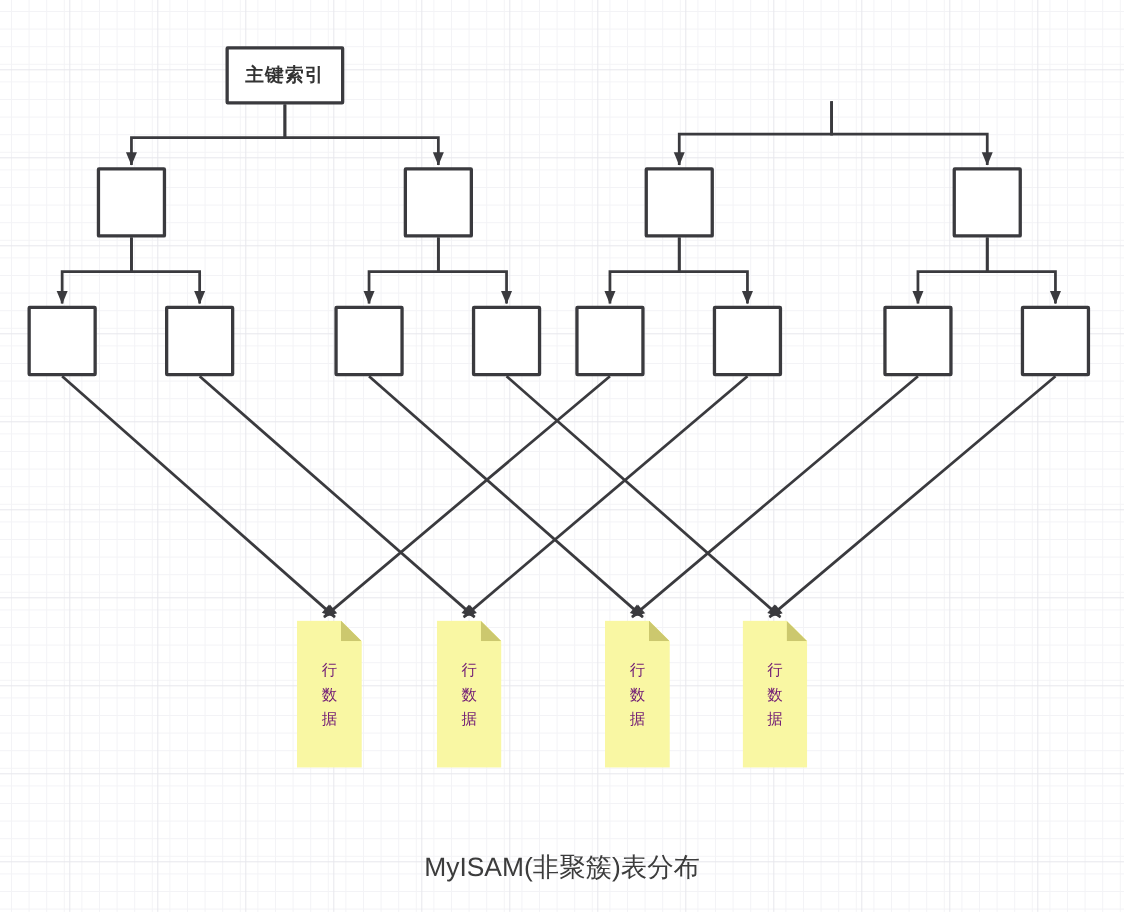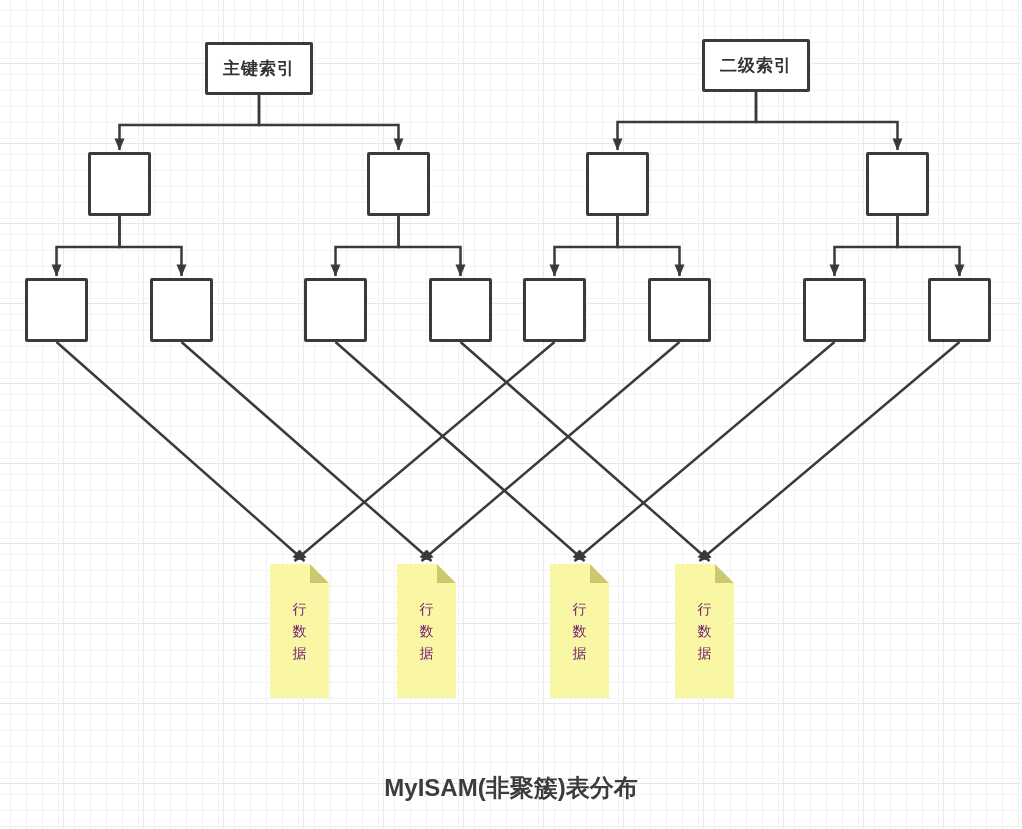--- a/index.html
+++ b/index.html
@@ -49,21 +49,21 @@
   }
   .note .vtext{
     width:15px;
     word-break:break-all;
     text-align:center;
     font-size:14px;line-height:22px;color:#701a75;
   }
   .title{
     position:absolute;left:0;top:772px;width:1022px;
     text-align:center;
-    font-size:24px;font-weight:bold;color:#3c3c3c;
+    font-size:24px;font-weight:normal;color:#3c3c3c;
   }
   .edge{stroke:#3a3a3e;stroke-width:2.5;fill:none;}
 </style>
 </head>
 <body>
 
 <div class="canvas">
 
   <svg class="edges" width="1022" height="829" viewBox="0 0 1022 829" xmlns="http://www.w3.org/2000/svg">
     <defs>
@@ -91,21 +91,20 @@
     <line class="edge" x1="181.5" y1="342" x2="431.5" y2="561" marker-end="url(#arrow)"></line>
     <line class="edge" x1="335.5" y1="342" x2="584.5" y2="561" marker-end="url(#arrow)"></line>
     <line class="edge" x1="460.5" y1="342" x2="709.5" y2="561" marker-end="url(#arrow)"></line>
     <line class="edge" x1="554.5" y1="342" x2="294.5" y2="561" marker-end="url(#arrow)"></line>
     <line class="edge" x1="679.5" y1="342" x2="421.5" y2="561" marker-end="url(#arrow)"></line>
     <line class="edge" x1="834.5" y1="342" x2="574.5" y2="561" marker-end="url(#arrow)"></line>
     <line class="edge" x1="959.5" y1="342" x2="699.5" y2="561" marker-end="url(#arrow)"></line>
   </svg>
 
   <div class="node root" style="left:205px;top:42px;">主键索引</div>
-  <div class="node root" style="left:702px;top:39px;">二级索引</div>
 
   <div class="node sq" style="left:88px;top:152px;"></div>
   <div class="node sq" style="left:367px;top:152px;"></div>
   <div class="node sq" style="left:586px;top:152px;"></div>
   <div class="node sq" style="left:866px;top:152px;"></div>
 
   <div class="node sq" style="left:25px;top:278px;"></div>
   <div class="node sq" style="left:150px;top:278px;"></div>
   <div class="node sq" style="left:304px;top:278px;"></div>
   <div class="node sq" style="left:429px;top:278px;"></div>

